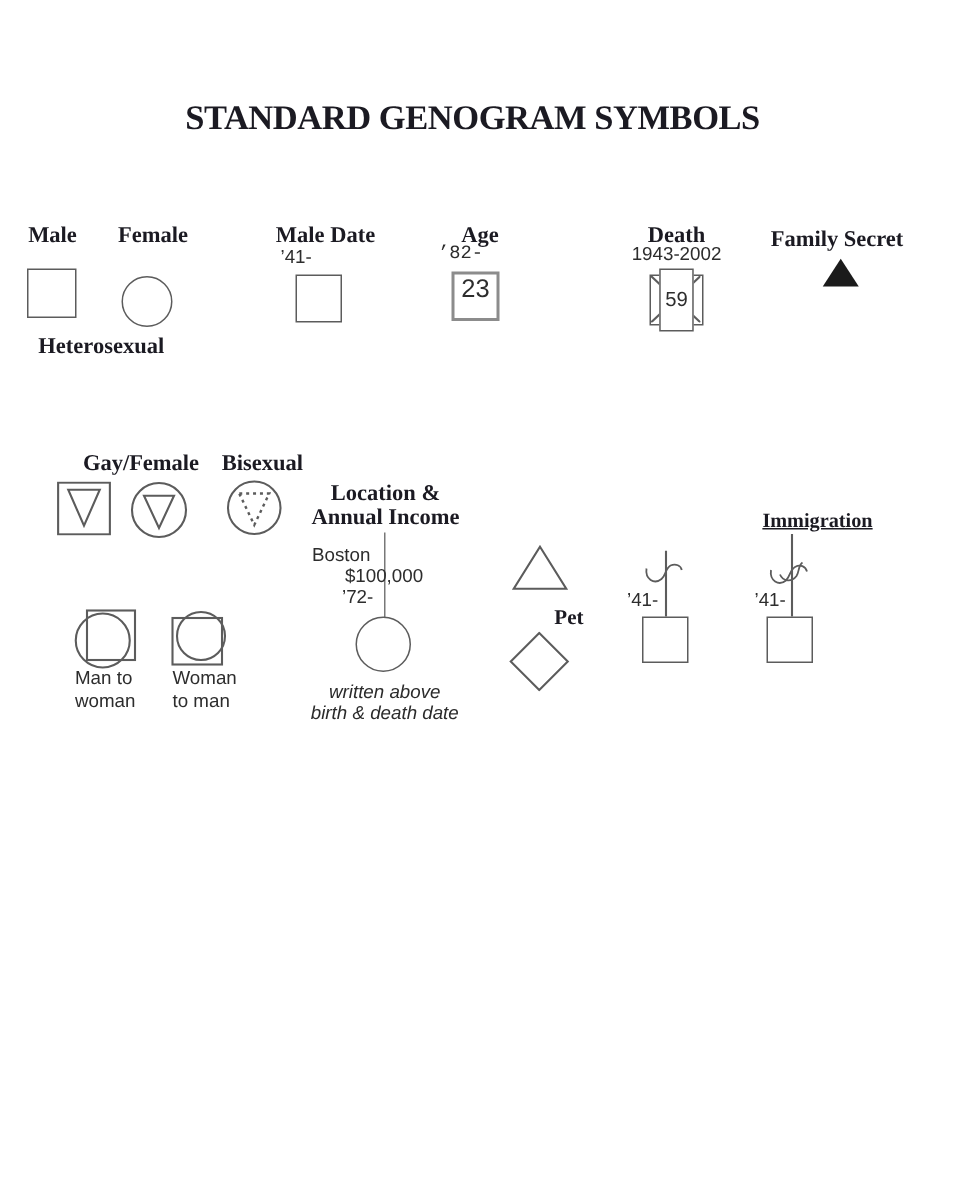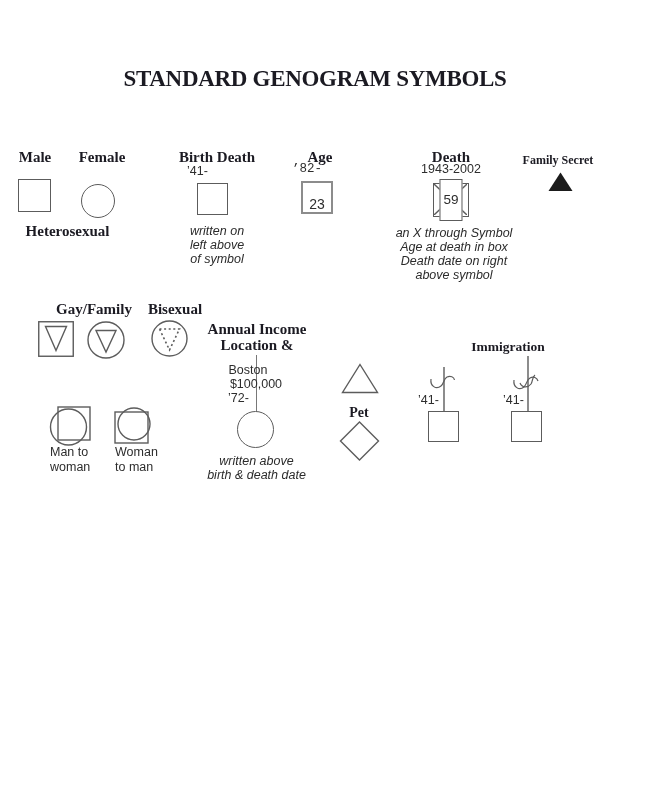--- a/index.html
+++ b/index.html
@@ -4,86 +4,75 @@
 <style>
   html,body{margin:0;padding:0;background:#ffffff;}
   #page{position:relative;width:645px;height:792px;background:#ffffff;overflow:hidden;
         font-family:"Liberation Sans",sans-serif;color:#2d2d2d;}
   .abs{position:absolute;}
   .title{font-family:"Liberation Serif",serif;font-weight:bold;font-size:23px;
          letter-spacing:-0.3px;color:#1b1a22;text-align:center;}
   .slabel{font-family:"Liberation Serif",serif;font-weight:bold;color:#1b1a22;
           font-size:15px;text-align:center;line-height:16px;}
   .slabel.sm{font-size:13.5px;line-height:15px;}
-  .slabel.xs{font-size:12px;}
+  .slabel.xs{font-size:15px;}
   .sans{font-size:12.5px;color:#2d2d2d;line-height:14px;}
   .note{font-style:italic;font-size:12.5px;line-height:14px;text-align:center;color:#2b2b2b;}
   .box{border:1.5px solid #5c5c5c;background:#ffffff;box-sizing:border-box;}
   .circle{border:1.5px solid #5c5c5c;border-radius:50%;background:#ffffff;box-sizing:border-box;}
   .vline{background:#787878;width:1.4px;}
   svg{display:block;}
   .shape-stroke{stroke:#5c5c5c;stroke-width:1.4;fill:none;}
   .death-box{border:1.4px solid #5c5c5c;box-sizing:border-box;}
   .death-age{position:absolute;left:50%;top:50%;transform:translate(-50%,-50%);
              background:#ffffff;border:1.2px solid #5c5c5c;font-size:13.5px;
              line-height:16px;padding:12px 3px;color:#2d2d2d;}
   .age-box{border:2px solid #8c8c8c;box-sizing:border-box;display:flex;
-           align-items:flex-end;justify-content:center;font-size:14px;color:#2d2d2d;}
+           align-items:flex-start;justify-content:center;font-size:17px;color:#2d2d2d;}
   .caption{font-size:12.5px;line-height:15px;color:#2d2d2d;}
 </style>
 </head>
 <body>
 
 <div id="page">
 
   <div class="abs title" style="left:0;top:66px;width:630px;">STANDARD GENOGRAM SYMBOLS</div>
 
   <div class="abs slabel" style="left:10px;top:149px;width:50px;">Male</div>
   <div class="abs slabel" style="left:71px;top:149px;width:62px;">Female</div>
   <div class="abs box" style="left:18px;top:179px;width:33px;height:33px;"></div>
   <div class="abs circle" style="left:81px;top:184px;width:34px;height:34px;"></div>
   <div class="abs slabel" style="left:10px;top:223px;width:115px;">Heterosexual</div>
 
-  <div class="abs slabel" style="left:168px;top:149px;width:98px;">Birth Death</div>
+  <div class="abs slabel" style="left:168px;top:149px;width:98px;">Male Date</div>
   <div class="abs sans" style="left:187px;top:164px;">’41-</div>
   <div class="abs box" style="left:197px;top:183px;width:31px;height:32px;"></div>
-  <div class="abs note" style="left:167px;top:224px;width:100px;">
-    <div>written on</div>
-    <div>left above</div>
-    <div>of symbol</div>
-  </div>
 
   <div class="abs slabel" style="left:291px;top:149px;width:58px;">Age</div>
   <div class="abs sans" style="left:292px;top:162px;font-family:Liberation Mono, monospace;">’82-</div>
   <div class="abs age-box" style="left:301px;top:181px;width:32px;height:33px;">
     <span>23</span>
   </div>
 
   <div class="abs slabel" style="left:412px;top:149px;width:78px;font-family:Liberation Serif, serif;">Death</div>
   <div class="abs sans" style="left:411px;top:162px;width:80px;text-align:center;">1943-2002</div>
   <div class="abs death-box" style="left:433px;top:183px;width:36px;height:34px;">
     <svg width="33" height="31" viewBox="0 0 33 31">
       <line class="shape-stroke" x1="0" y1="0" x2="33" y2="31"></line>
       <line class="shape-stroke" x1="33" y1="0" x2="0" y2="31"></line>
     </svg>
     <div class="death-age">59</div>
   </div>
-  <div class="abs note" style="left:383px;top:226px;width:142px;">
-    <div>an X through Symbol</div>
-    <div>Age at death in box</div>
-    <div>Death date on right</div>
-    <div>above symbol</div>
-  </div>
 
   <div class="abs slabel xs" style="left:510px;top:152px;width:96px;">Family Secret</div>
   <svg class="abs" style="left:548px;top:172px;" width="25" height="20" viewBox="0 0 25 20">
     <polygon points="12.5,0.5 24.5,19 0.5,19" fill="#1b1b1b"></polygon>
   </svg>
 
-  <div class="abs slabel" style="left:35px;top:301px;width:118px;">Gay/Family</div>
+  <div class="abs slabel" style="left:35px;top:301px;width:118px;">Gay/Female</div>
   <div class="abs slabel" style="left:134px;top:301px;width:82px;">Bisexual</div>
   <svg class="abs" style="left:38px;top:321px;" width="36" height="36" viewBox="0 0 36 36">
     <rect class="shape-stroke" x="0.75" y="0.75" width="34.5" height="34.5"></rect>
     <polygon class="shape-stroke" points="7.5,5.5 28.5,5.5 18,29.5"></polygon>
   </svg>
   <svg class="abs" style="left:87px;top:321px;" width="38" height="38" viewBox="0 0 38 38">
     <circle class="shape-stroke" cx="19" cy="19" r="18"></circle>
     <polygon class="shape-stroke" points="9,9.5 29,9.5 19,31"></polygon>
   </svg>
   <svg class="abs" style="left:151px;top:320px;" width="37" height="37" viewBox="0 0 37 37">
@@ -102,49 +91,49 @@
   <div class="abs caption" style="left:50px;top:445px;">
     <div>Man to</div>
     <div>woman</div>
   </div>
   <div class="abs caption" style="left:115px;top:445px;">
     <div>Woman</div>
     <div>to man</div>
   </div>
 
   <div class="abs slabel" style="left:187px;top:321px;width:140px;">
+    <div>Location &amp;</div>
     <div>Annual Income</div>
-    <div>Location &amp;</div>
   </div>
   <div class="abs vline" style="left:256px;top:355px;height:57px;"></div>
-  <div class="abs sans" style="left:198px;top:363px;width:100px;text-align:center;">Boston</div>
+  <div class="abs sans" style="left:208px;top:363px;width:100px;">Boston</div>
   <div class="abs sans" style="left:206px;top:377px;width:100px;text-align:center;">$100,000</div>
   <div class="abs sans" style="left:228px;top:391px;">’72-</div>
   <div class="abs circle" style="left:237px;top:411px;width:37px;height:37px;"></div>
   <div class="abs note" style="left:186px;top:454px;width:141px;">
     <div>written above</div>
     <div>birth &amp; death date</div>
   </div>
 
   <svg class="abs" style="left:341px;top:363px;" width="38" height="31" viewBox="0 0 38 31">
     <polygon class="shape-stroke" points="19,1.5 36.5,29.5 1.5,29.5"></polygon>
   </svg>
-  <div class="abs slabel" style="left:329px;top:405px;width:60px;font-size:14px;">Pet</div>
+  <div class="abs slabel" style="left:329px;top:405px;width:60px;font-size:14px;text-align:right;">Pet</div>
   <svg class="abs" style="left:339px;top:421px;" width="41" height="40" viewBox="0 0 41 40">
     <polygon class="shape-stroke" points="20.5,1 39.5,20 20.5,39 1.5,20"></polygon>
   </svg>
 
   <svg class="abs" style="left:426px;top:367px;" width="36" height="45" viewBox="0 0 36 45">
     <line class="shape-stroke" x1="18" y1="0" x2="18" y2="45"></line>
     <path class="shape-stroke" style="stroke-width:1.2;" d="M5,12 C4,19 10,23 15,19 C18,16.5 17.5,12 21,10 C24.5,8.5 28,10 28.5,13"></path>
   </svg>
   <div class="abs sans" style="left:418px;top:393px;">’41-</div>
   <div class="abs box" style="left:428px;top:411px;width:31px;height:31px;"></div>
 
-  <div class="abs slabel sm" style="left:458px;top:339px;width:100px;">Immigration</div>
+  <div class="abs slabel sm" style="left:495px;top:339px;width:100px;text-decoration:underline;">Immigration</div>
   <svg class="abs" style="left:510px;top:356px;" width="36" height="56" viewBox="0 0 36 56">
     <line class="shape-stroke" x1="18" y1="0" x2="18" y2="56"></line>
     <path class="shape-stroke" style="stroke-width:1.2;" d="M4,24 C3,31 9,35 14,31 C17,28 16.5,24 20,22 C23.5,20 27,21.5 28,25"></path>
     <path class="shape-stroke" style="stroke-width:1.2;" d="M10,27 C12,32 18,32 21,28 C23,25 22,21 25,19"></path>
   </svg>
   <div class="abs sans" style="left:503px;top:393px;">’41-</div>
   <div class="abs box" style="left:511px;top:411px;width:31px;height:31px;"></div>
 
 </div>
 

